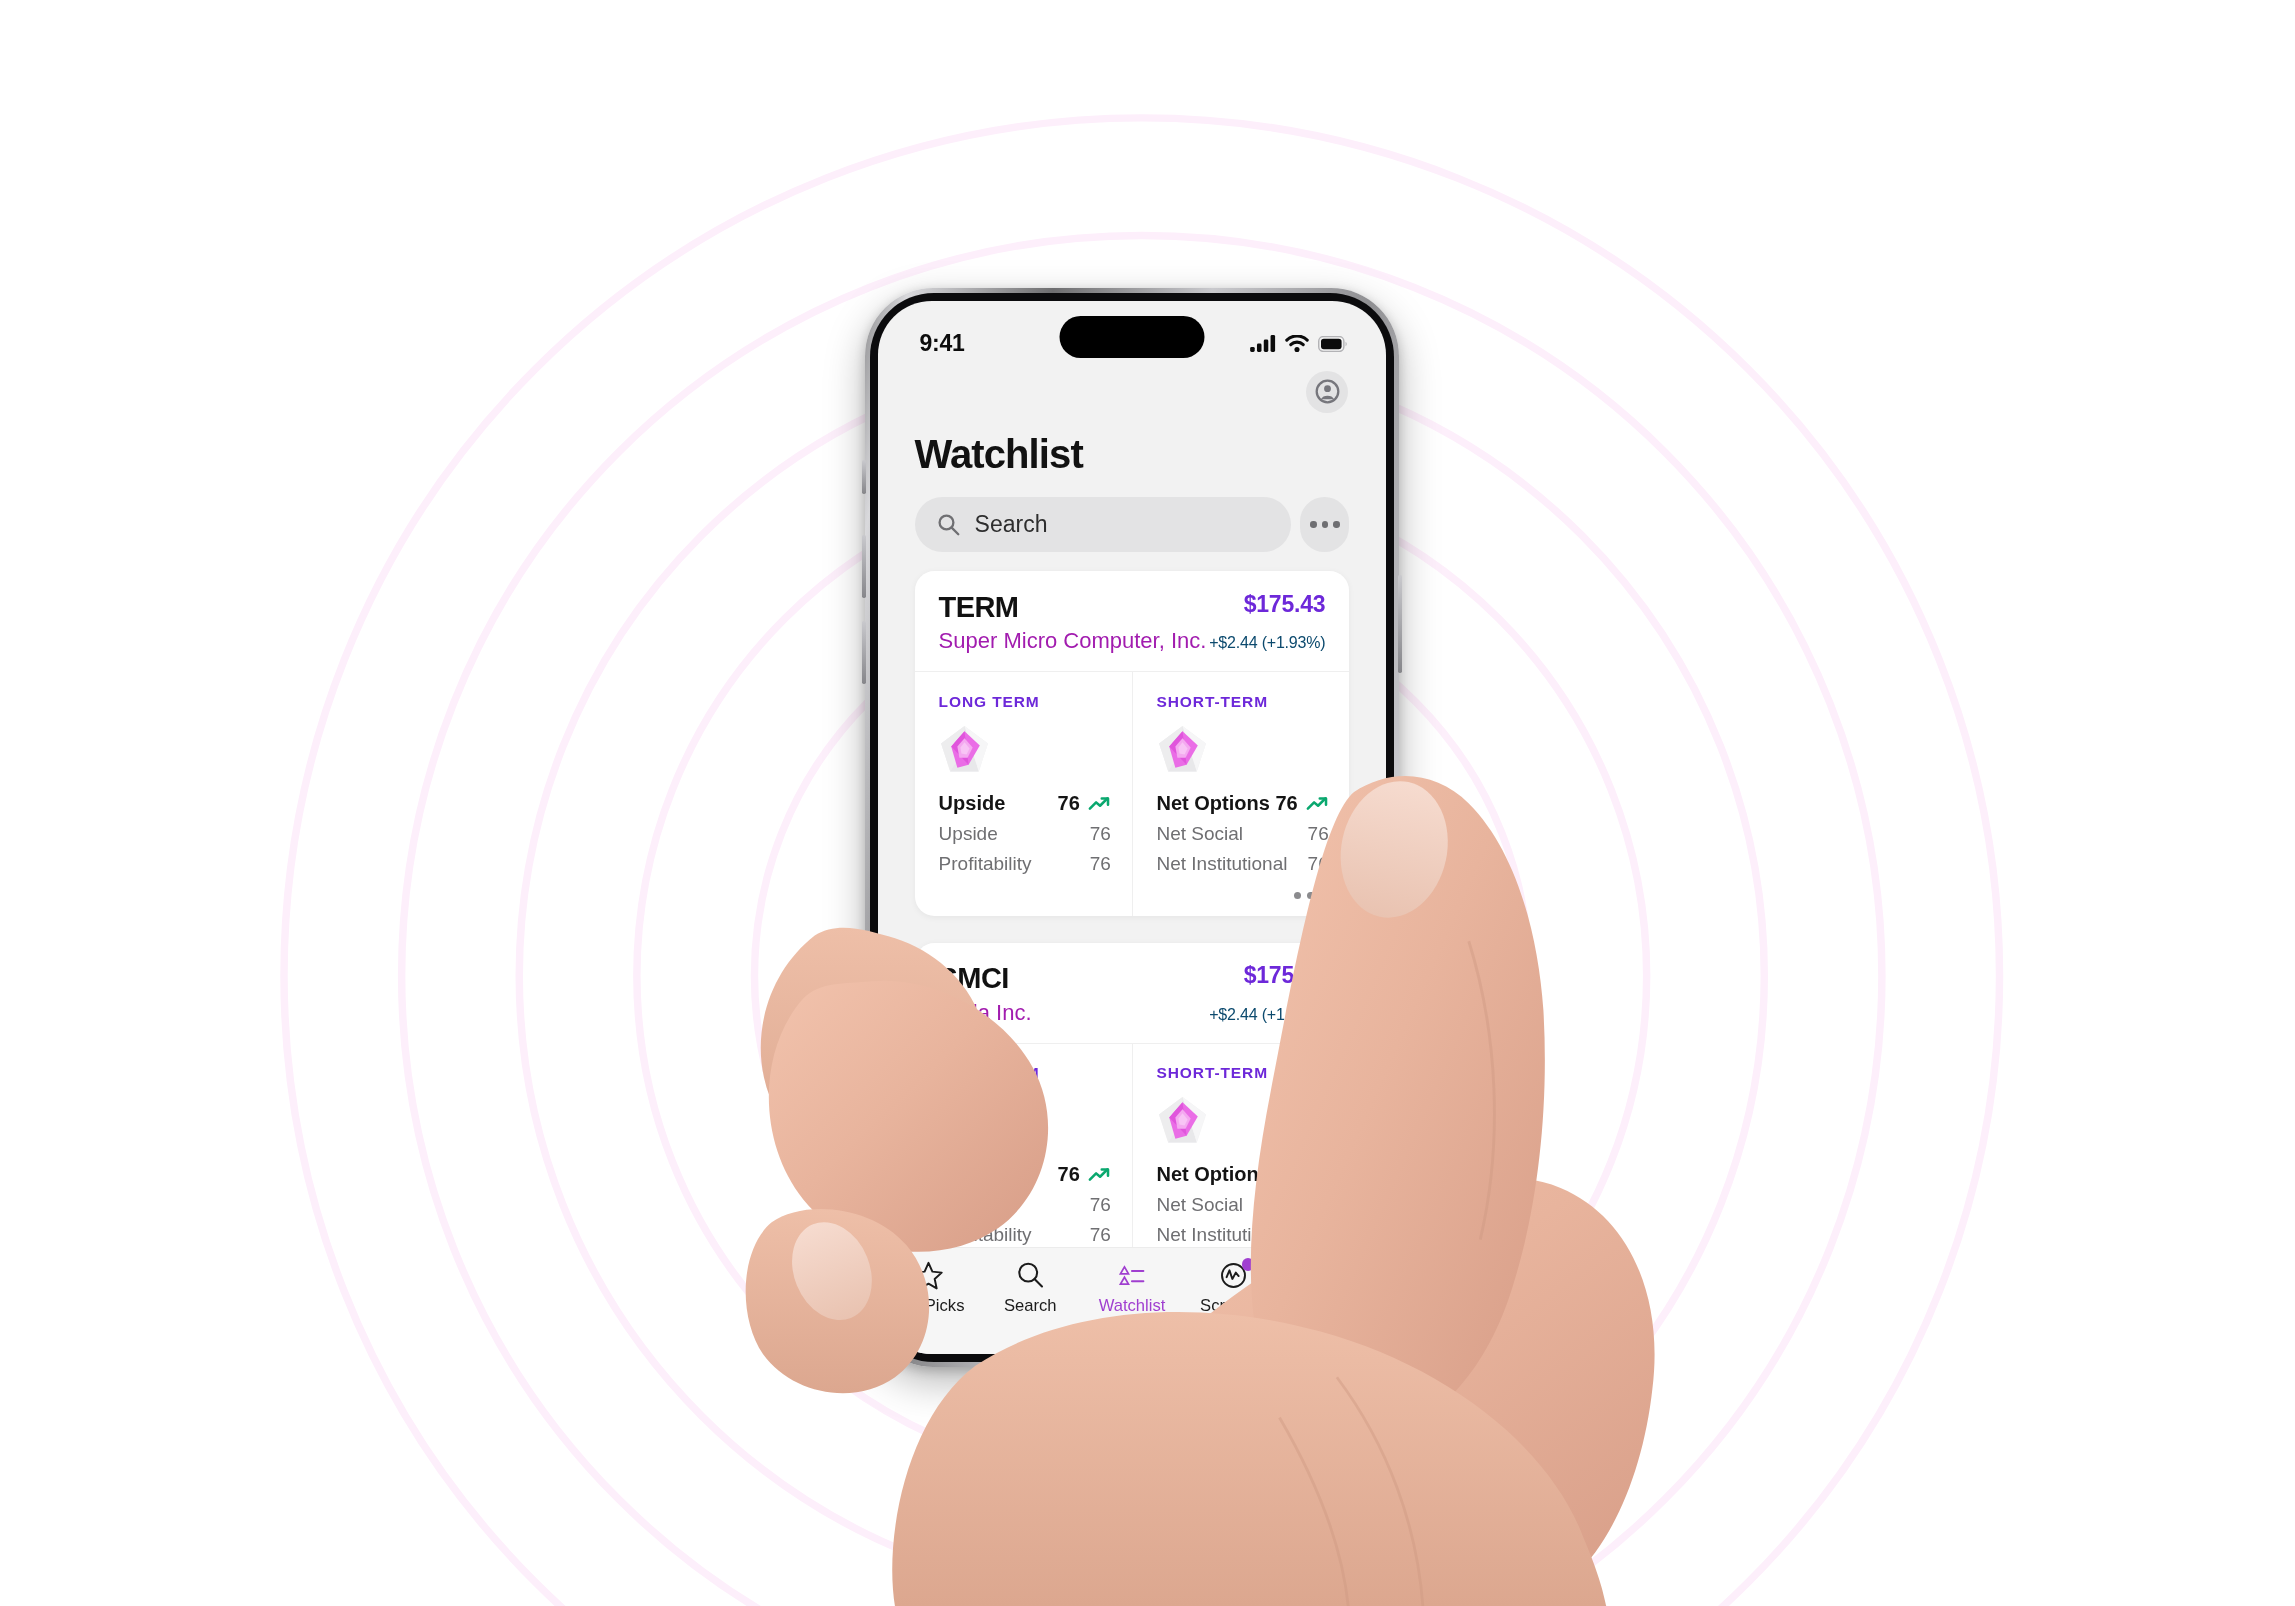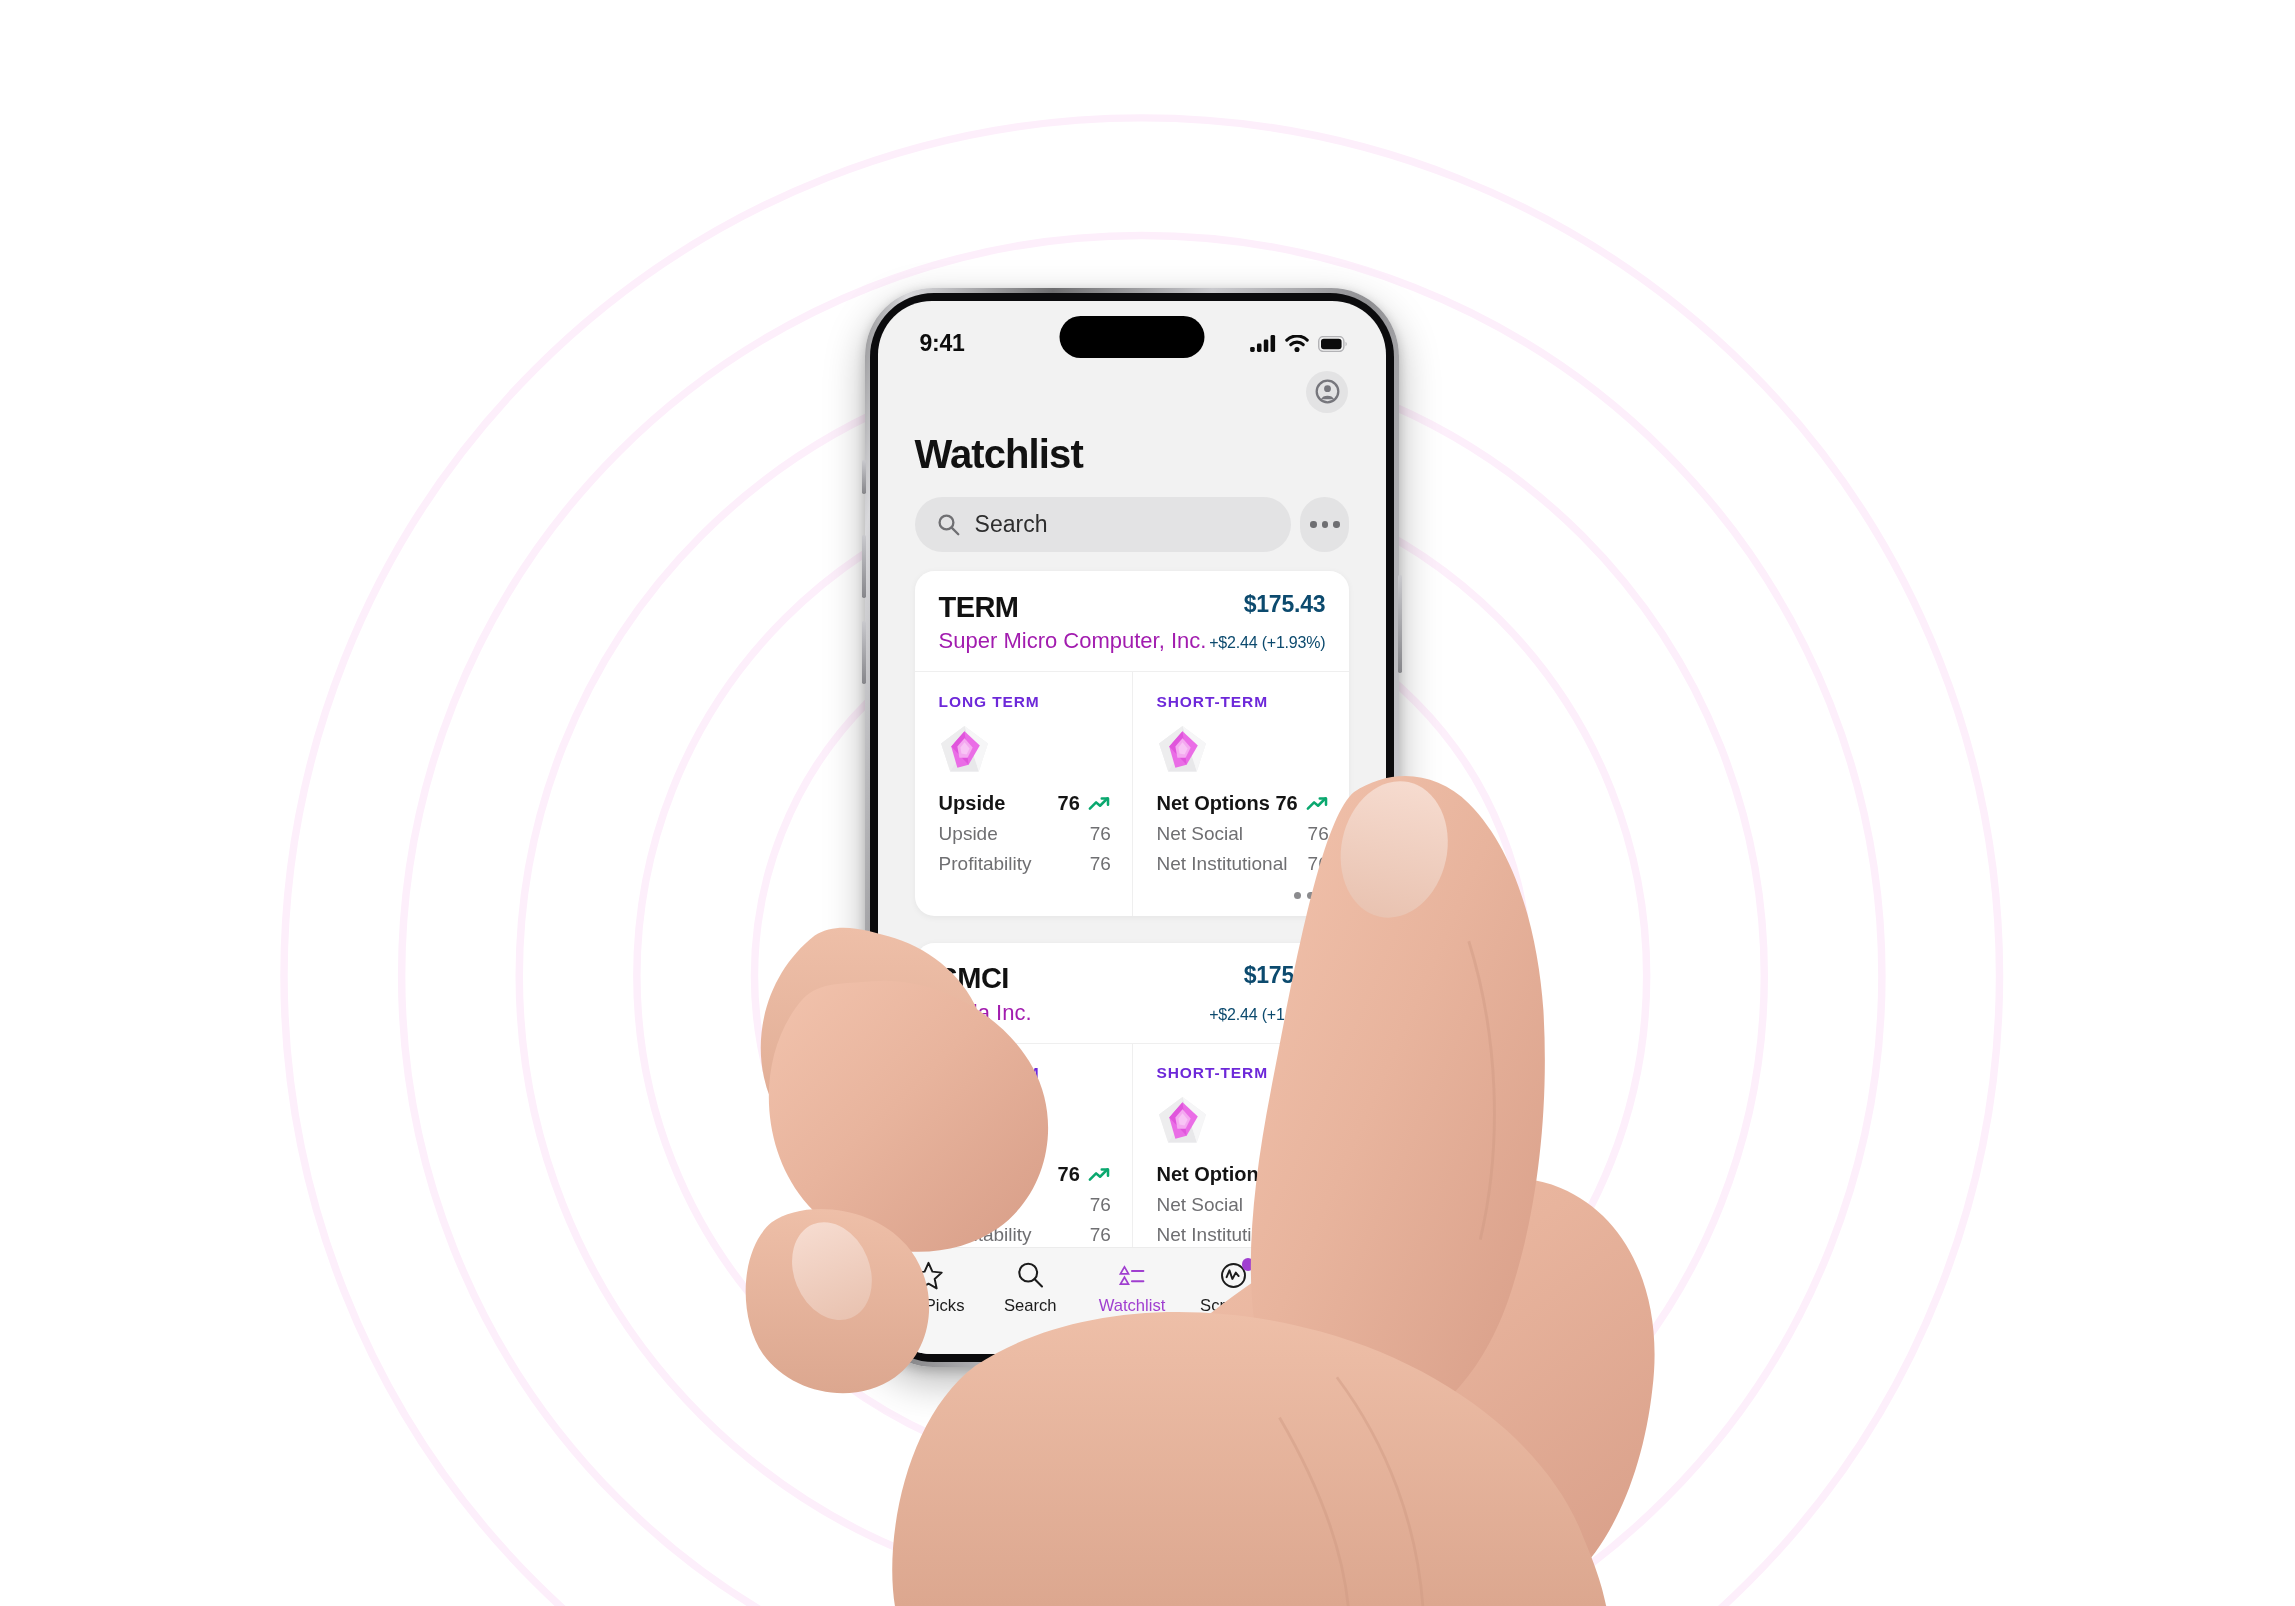--- a/index.html
+++ b/index.html
@@ -89,21 +89,21 @@
   
   .scroll{ padding:19.5px 37px 0 37px; }
   .card{
     background:#fff; border-radius:19.5px; overflow:hidden;
     box-shadow:0 1.7px 6.9px rgba(0,0,0,.05);
     margin-bottom:26.4px;
   }
   .card-head{ padding:19.5px 24px 17px 24px; }
   .ch-row{ display:flex; justify-content:space-between; align-items:flex-start; }
   .ticker{ font-size:29px; font-weight:800; color:#111; letter-spacing:-0.6px; }
-  .price{ font-size:23px; font-weight:700; color:#0c4a6e; letter-spacing:-0.2px; }
+  .price{ font-size:23px; font-weight:700; color:#6d28d9; letter-spacing:-0.2px; }
   .ch-row2{ display:flex; justify-content:space-between; align-items:baseline; margin-top:4.6px;}
   .company{ font-size:22px; color:#a21caf; }
   .change{ font-size:16px; font-weight:400; color:#0c4a6e; letter-spacing:-0.2px;}
 
   .card-body{ display:flex; border-top:1.1px solid #efefef; }
   .col{ flex:1; padding:20.7px 20.7px 17px 24px; }
   .col + .col{ border-left:1.1px solid #efefef; }
   .col-label{
     font-size:15.5px; font-weight:700; color:#6d28d9;
     letter-spacing:0.9px;

